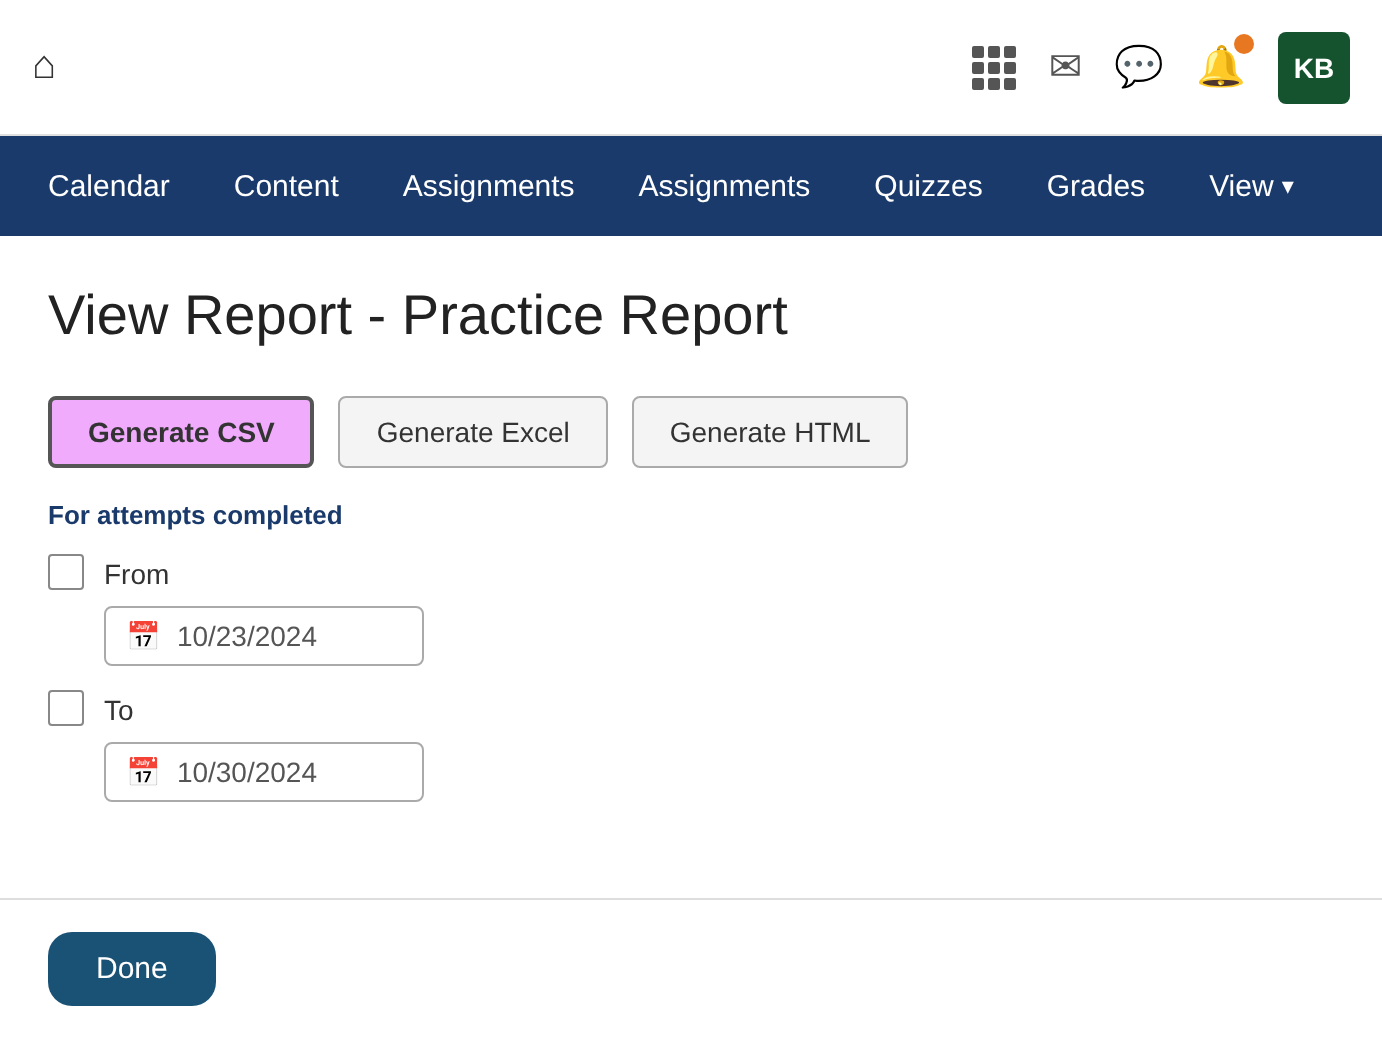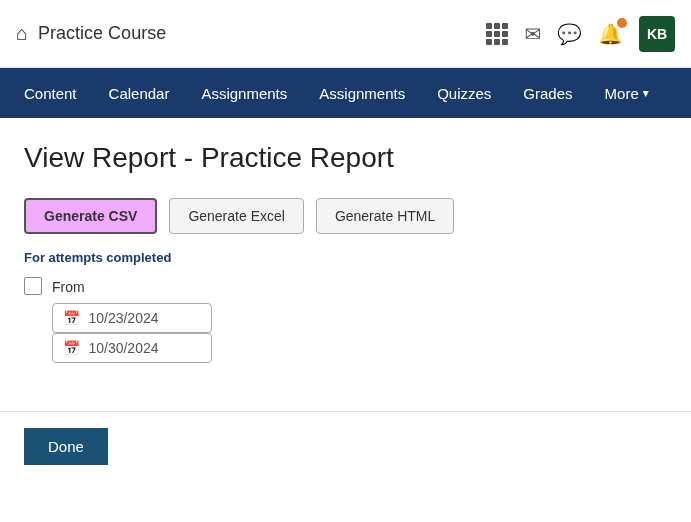--- a/index.html
+++ b/index.html
@@ -188,31 +188,30 @@
       border-top: 1px solid #ddd;
       padding: 16px 24px;
       margin-top: 20px;
     }
     .done-btn {
       background: #1a5276;
       color: #fff;
       border: none;
       padding: 10px 24px;
       font-size: 15px;
-      border-radius: 0;
+      border-radius: 12px;
       cursor: pointer;
     }
   </style>
 </head>
 <body>
 
 <div class="header">
   <div class="header-left">
     <span class="home-icon">⌂</span>
-    <span class="course-title">Practice Course</span>
   </div>
   <div class="header-right">
     <span class="header-icon">
       <div class="grid-icon">
         <div class="grid-dot"></div>
           <div class="grid-dot"></div>
           <div class="grid-dot"></div>
         <div class="grid-dot"></div>
           <div class="grid-dot"></div>
           <div class="grid-dot"></div>
@@ -225,28 +224,28 @@
     <span class="header-icon">💬</span>
     <span class="header-icon" style="position:relative;">
       🔔
       <span class="notification-badge"></span>
     </span>
     <div class="avatar">KB</div>
   </div>
 </div>
 
 <nav class="nav">
+  <a class="nav-item">Calendar</a>
   <a class="nav-item">Content</a>
-  <a class="nav-item">Calendar</a>
   <a class="nav-item">Assignments</a>
   <a class="nav-item">Assignments</a>
   <a class="nav-item">Quizzes</a>
   <a class="nav-item">Grades</a>
   <a class="nav-item nav-more">
-    <span>More</span>
+    <span>View</span>
     <span class="chevron-down">▾</span>
   </a>
 </nav>
 
 <div class="main">
   <h1 class="page-title">View Report - Practice Report</h1>
 
   <div class="btn-row">
     <button class="btn btn-active">Generate CSV</button>
     <button class="btn">Generate Excel</button>
@@ -261,20 +260,24 @@
       <div class="checkbox"></div>
       <span class="date-label">From</span>
     </div>
     <div class="date-input-row">
       <div class="date-input-wrapper">
         <span class="cal-icon">📅</span>
         <span class="date-value">10/23/2024</span>
       </div>
     </div>
 
+    <div class="date-row" style="margin-top:12px;">
+      <div class="checkbox"></div>
+      <span class="date-label">To</span>
+    </div>
     <div class="date-input-row">
       <div class="date-input-wrapper">
         <span class="cal-icon">📅</span>
         <span class="date-value">10/30/2024</span>
       </div>
     </div>
   </div>
 </div>
 
 <div class="footer">

